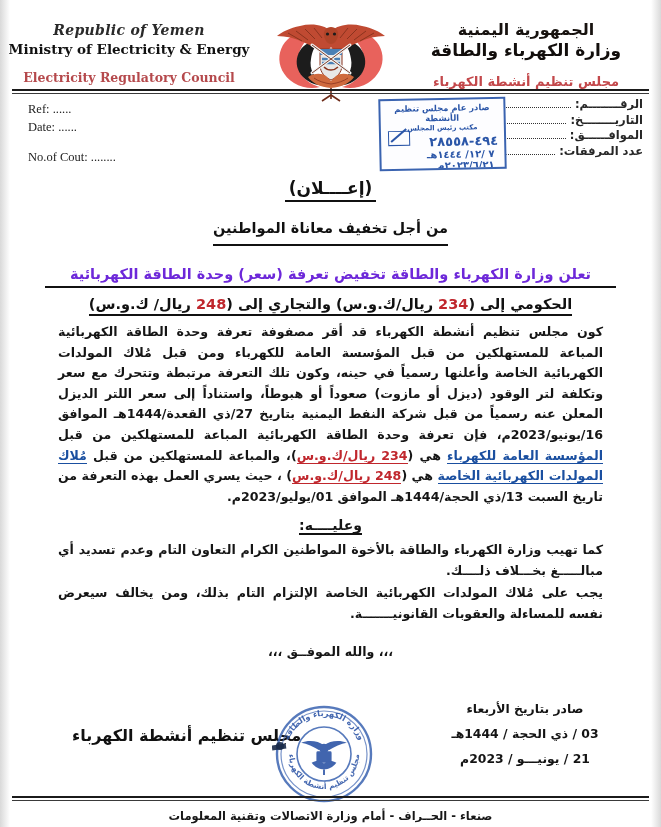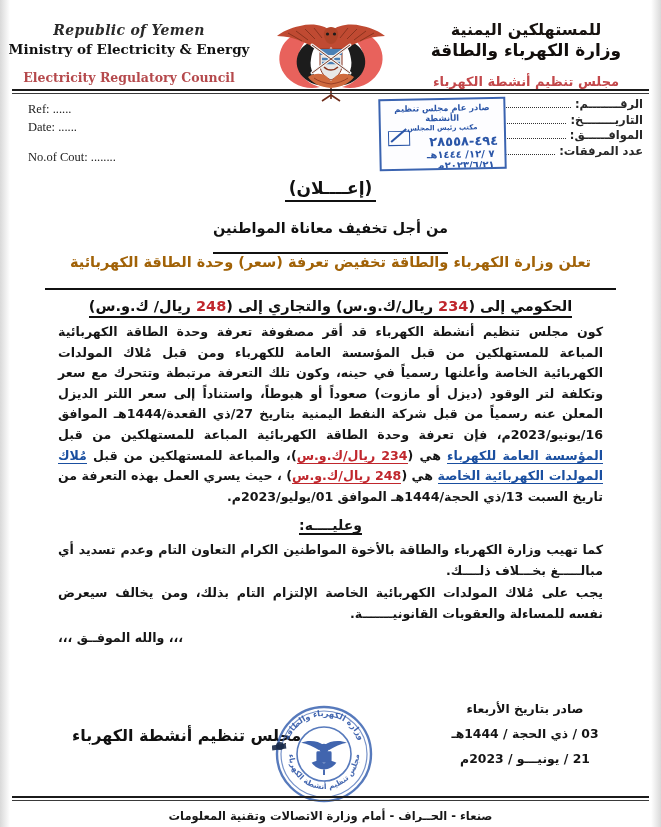--- a/index.html
+++ b/index.html
@@ -183,29 +183,29 @@
     position: absolute;
     left: 45px; right: 45px; top: 218px;
     text-align: center;
     direction: rtl;
   }
   .headline .h1 {
     font-size: 14.5px; font-weight: bold; color: #111;
     letter-spacing: 1.2px;
     border-bottom: 2px solid #111;
     display: inline-block;
-    padding-bottom: 16px;
+    padding-bottom: 8px;
   }
   .headline .h2 {
-    font-size: 14.5px; font-weight: bold; color: #a16207;
+    font-size: 14.5px; font-weight: bold; color: #6d28d9;
     letter-spacing: .6px;
     border-bottom: 2px solid #111;
     display: block;
-    margin-top: 0;
-    padding-bottom: 18px;
+    margin-top: 20px;
+    padding-bottom: 4px;
   }
   .headline .h3 {
     font-size: 14.5px; font-weight: bold; color: #111;
     letter-spacing: .6px;
     border-bottom: 2px solid #111;
     display: inline-block;
     margin-top: 8px;
     padding-bottom: 2px;
   }
   .num-red { color: #c0272d; }
@@ -235,24 +235,24 @@
     font-size: 14px;
     font-weight: bold;
     margin: 8px 0 4px 0;
   }
   .wa-alaih span {
     border-bottom: 2px solid #111;
     letter-spacing: 2px;
     margin-top: 16px;
   }
   .closing {
-    text-align: left;
+    text-align: center;
     font-size: 12.6px;
     font-weight: bold;
-    margin-top: 4px;
+    margin-top: 18px;
   }
   
   .sig-right {
     position: absolute;
     right: 46px; top: 696px;
     direction: rtl;
     text-align: center;
     font-size: 12.4px;
     font-weight: bold;
     color: #141414;
@@ -361,21 +361,21 @@
 
         <g stroke="#6d2a17" stroke-width="1.6">
           <line x1="63" y1="67" x2="63" y2="78"></line>
           <line x1="63" y1="74" x2="54" y2="80"></line>
           <line x1="63" y1="74" x2="72" y2="80"></line>
         </g>
       </svg>
     </div>
 
     <div class="hdr-right">
-      <div class="a1">للمستهلكين اليمنية</div>
+      <div class="a1">الجمهورية اليمنية</div>
       <div class="a2">وزارة الكهرباء والطاقة</div>
       <div class="a3">مجلس تنظيم أنشطة الكهرباء</div>
     </div>
   </div>
 
   <div class="rule-top"></div>
 
   <div class="refblock">
     <div>Ref: ......</div>
     <div>Date: ......</div>

